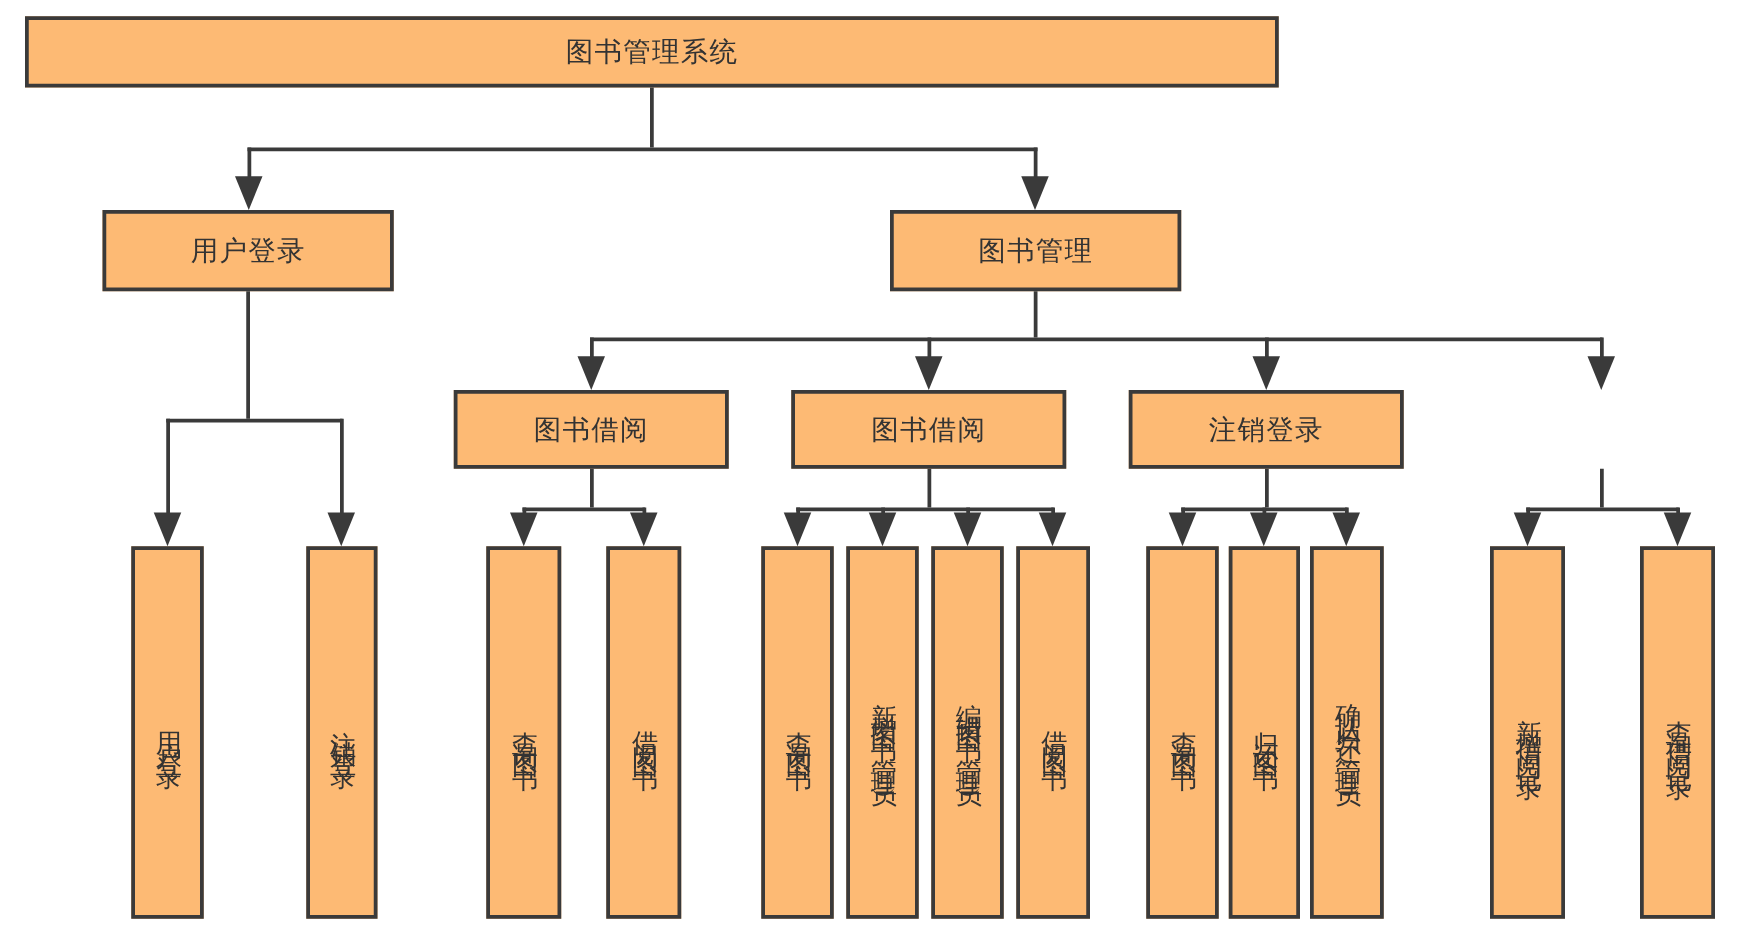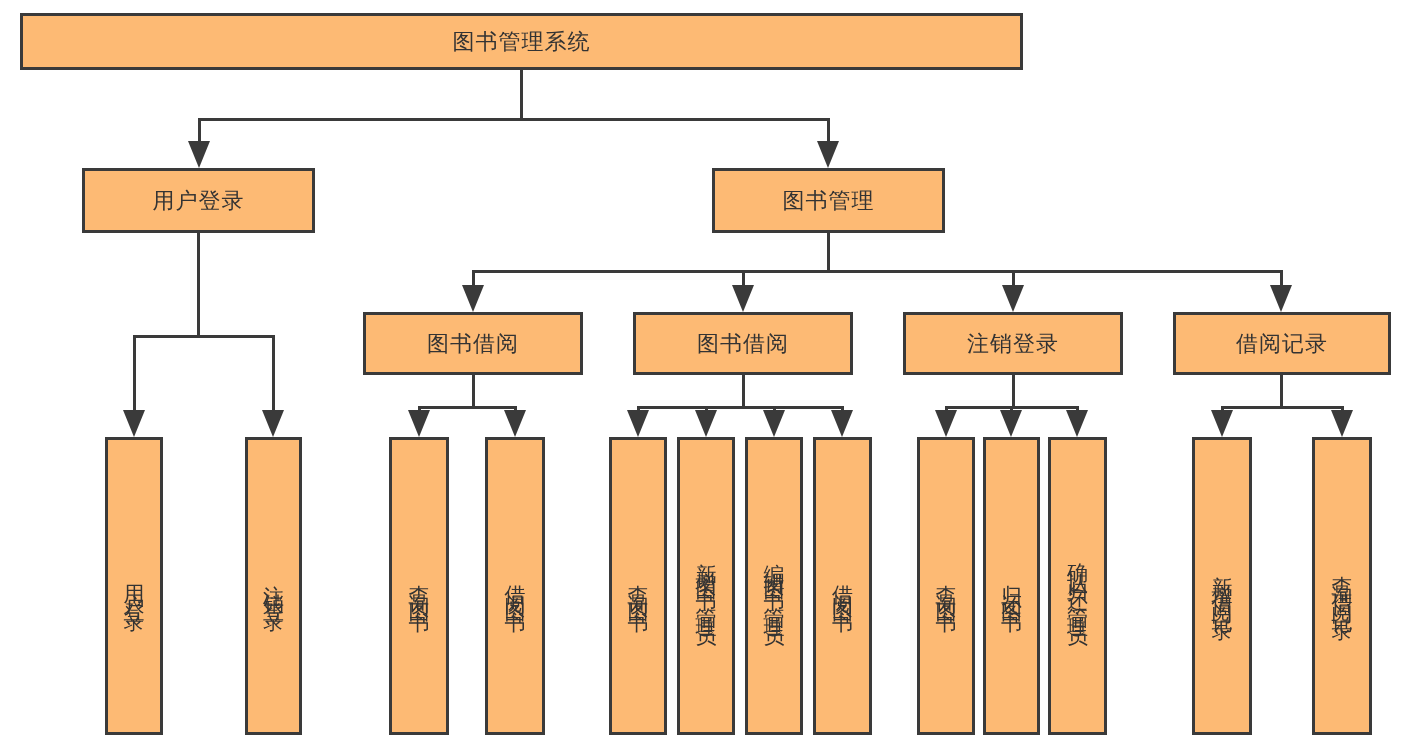--- a/index.html
+++ b/index.html
@@ -38,23 +38,20 @@
   </div>
 
   <div class="box" style="left:363px; top:312px; width:220px; height:63px;">
     <span>图书借阅</span>
   </div>
   <div class="box" style="left:633px; top:312px; width:220px; height:63px;">
     <span>图书借阅</span>
   </div>
   <div class="box" style="left:903px; top:312px; width:220px; height:63px;">
     <span>注销登录</span>
-  </div>
-  <div class="box" style="left:1173px; top:312px; width:218px; height:63px;">
-    <span>借阅记录</span>
   </div>
 
   <div class="vbox" style="left:105px; top:437px; width:58px; height:298px;">
     <span>用户登录</span>
   </div>
   <div class="vbox" style="left:245px; top:437px; width:57px; height:298px;">
     <span>注销登录</span>
   </div>
 
   <div class="vbox" style="left:389px; top:437px; width:60px; height:298px;">

